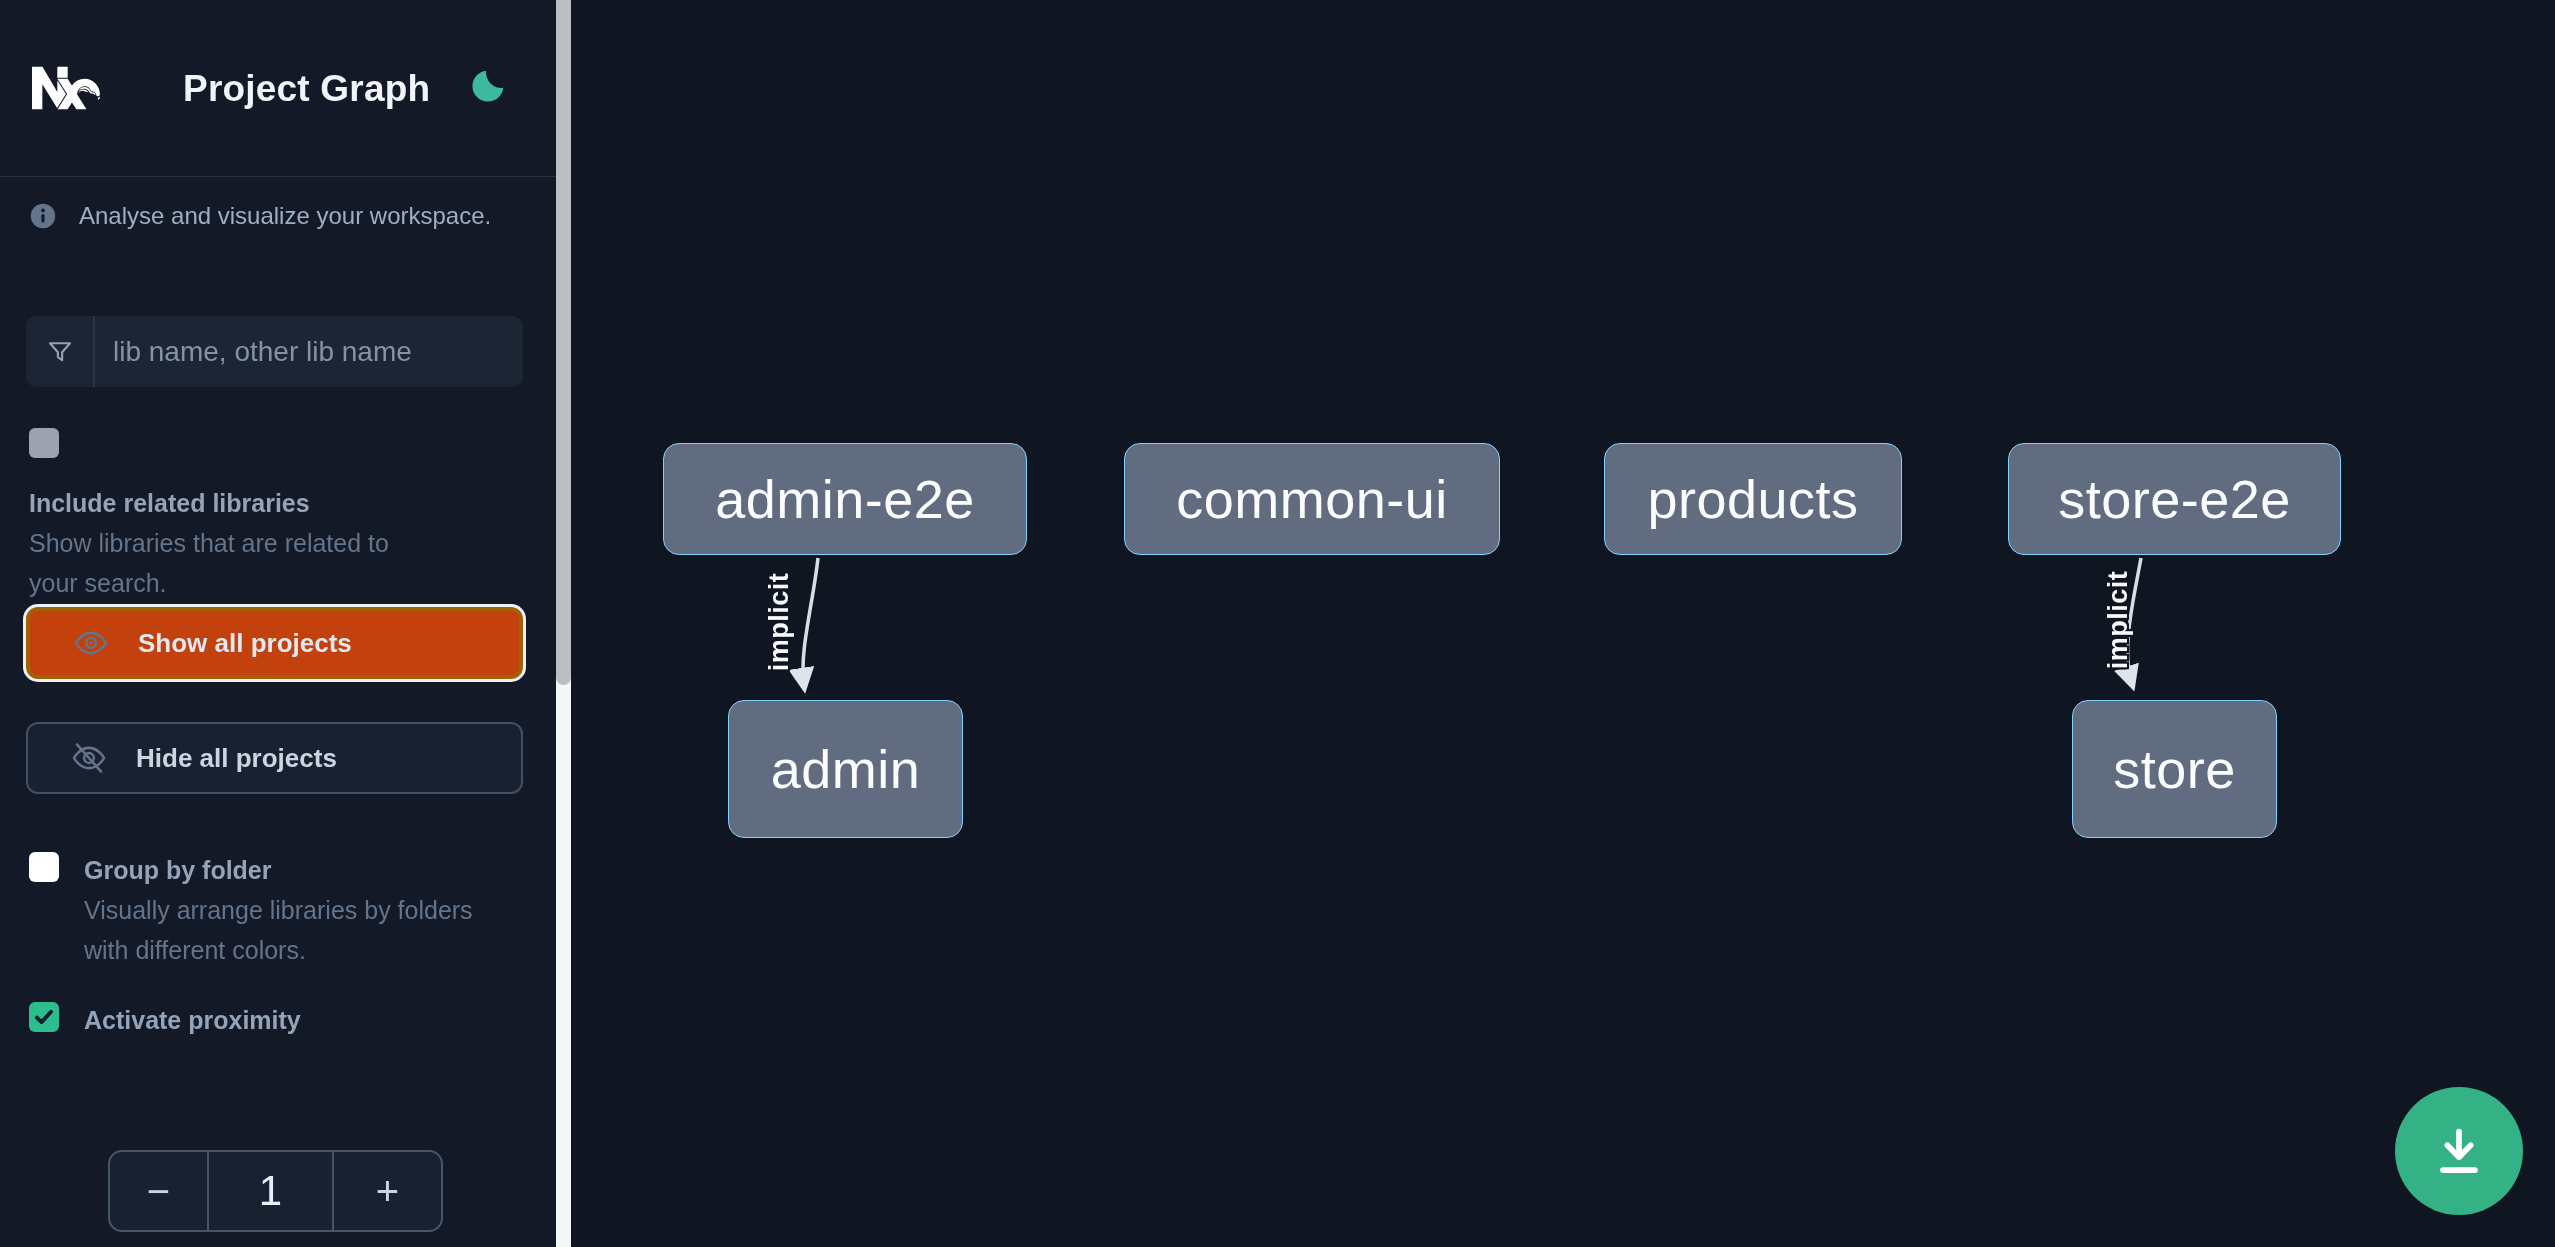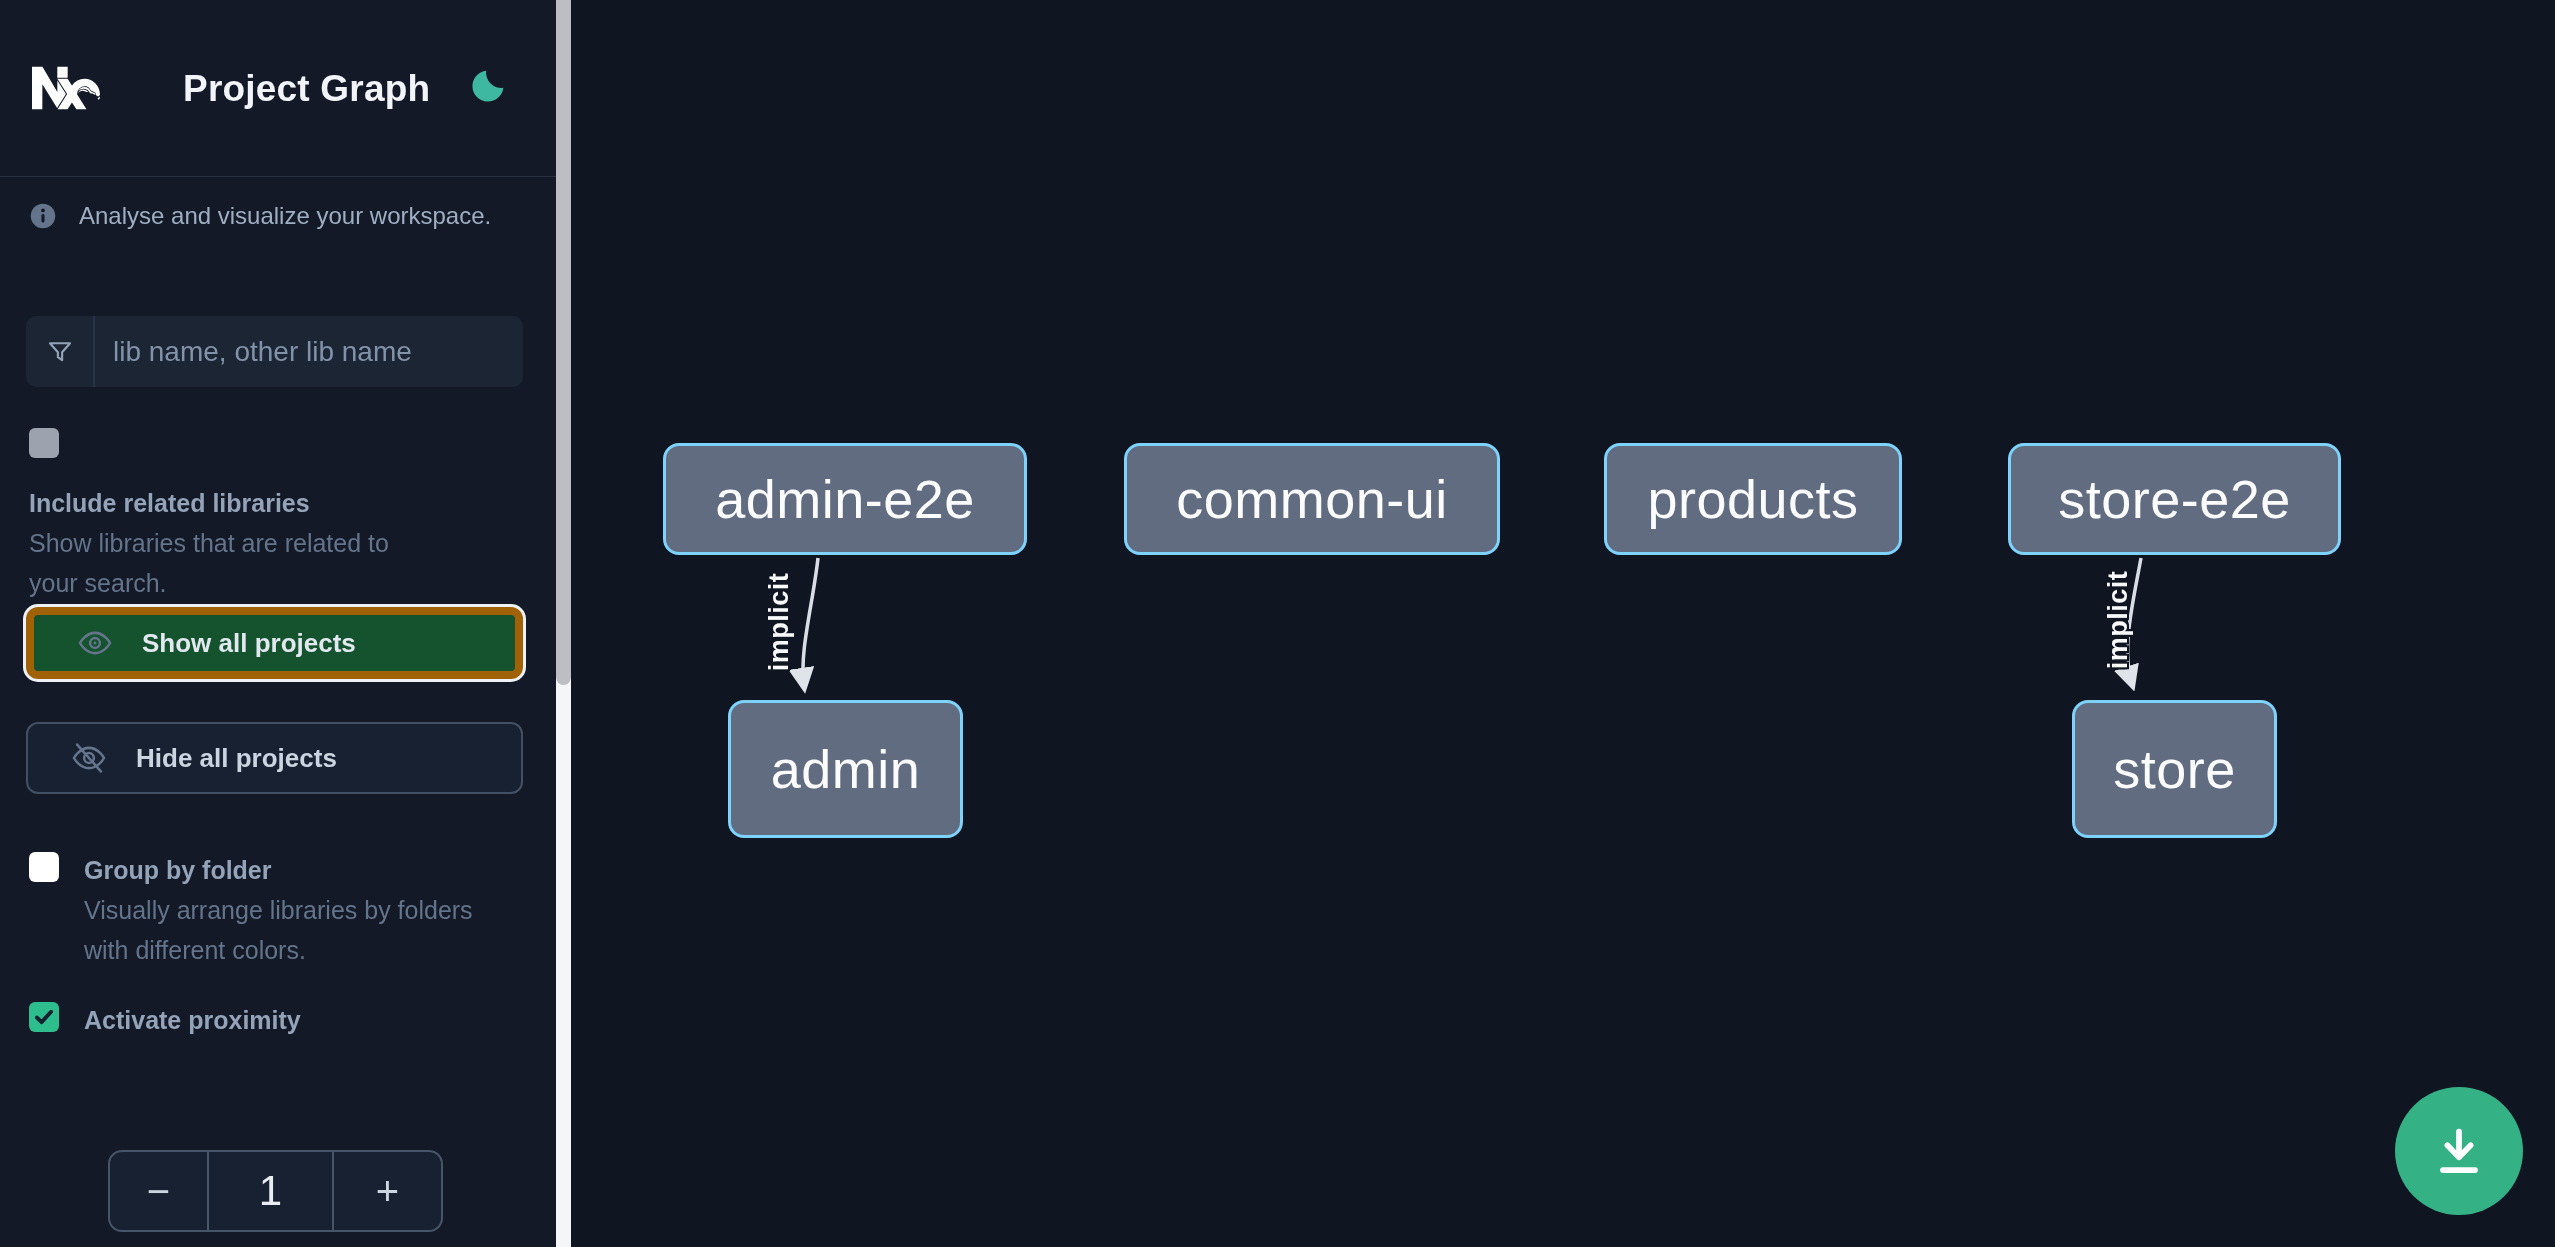--- a/index.html
+++ b/index.html
@@ -60,21 +60,21 @@
   .check-desc  { font-size: 25px; color: #64748b; line-height: 40px; }
 
   .sb-btn {
     position: absolute; left: 26px; width: 497px; height: 72px;
     border-radius: 12px; background: #182131; border: 2px solid #434f63;
     display: flex; align-items: center; gap: 28px; padding: 0 0 0 42px;
     cursor: pointer; font-size: 26px; font-weight: 700; color: #cbd5e1;
   }
   .sb-btn svg { width: 38px; height: 38px; flex: 0 0 auto; }
   .sb-btn.focused {
-    background: #14532d; border: 8px solid #a16207;
+    background: #c2410c; border: 4px solid #a16207;
     box-shadow: 0 0 0 3px #eef2f7; color: #e2e8f0; gap: 28px;
   }
 
   .stepper {
     position: absolute; left: 108px; top: 1150px; width: 335px; height: 82px;
     border: 2px solid #475569; border-radius: 14px; background: #182131;
     display: flex; align-items: stretch; overflow: hidden;
   }
   .stepper .cell {
     display: flex; align-items: center; justify-content: center; color: #cbd5e1;
@@ -93,21 +93,21 @@
     background: #bcbec4; border-radius: 0 0 8px 8px;
   }
 
   
   #canvas {
     position: absolute; left: 572px; top: 0; width: 1983px; height: 1247px;
     background: #101522;
   }
   .node {
     position: absolute; height: 112px; background: #616c80;
-    border: 3px solid #7dd3fc; border-radius: 16px;
+    border: 1px solid #7dd3fc; border-radius: 16px;
     display: flex; align-items: center; justify-content: center;
     color: #fbfcfe; font-size: 54px; letter-spacing: 0.5px; cursor: pointer;
   }
   .node.small { height: 138px; }
   #edges { position: absolute; left: 0; top: 0; pointer-events: none; }
   .edge-label {
     position: absolute; transform: translate(-50%, -50%) rotate(-90deg);
     font-size: 27px; font-weight: 700; color: #f8fafc; white-space: nowrap;
     letter-spacing: 0.5px;
     text-shadow: 2px 0 0 #101522, -2px 0 0 #101522, 0 2px 0 #101522, 0 -2px 0 #101522,

